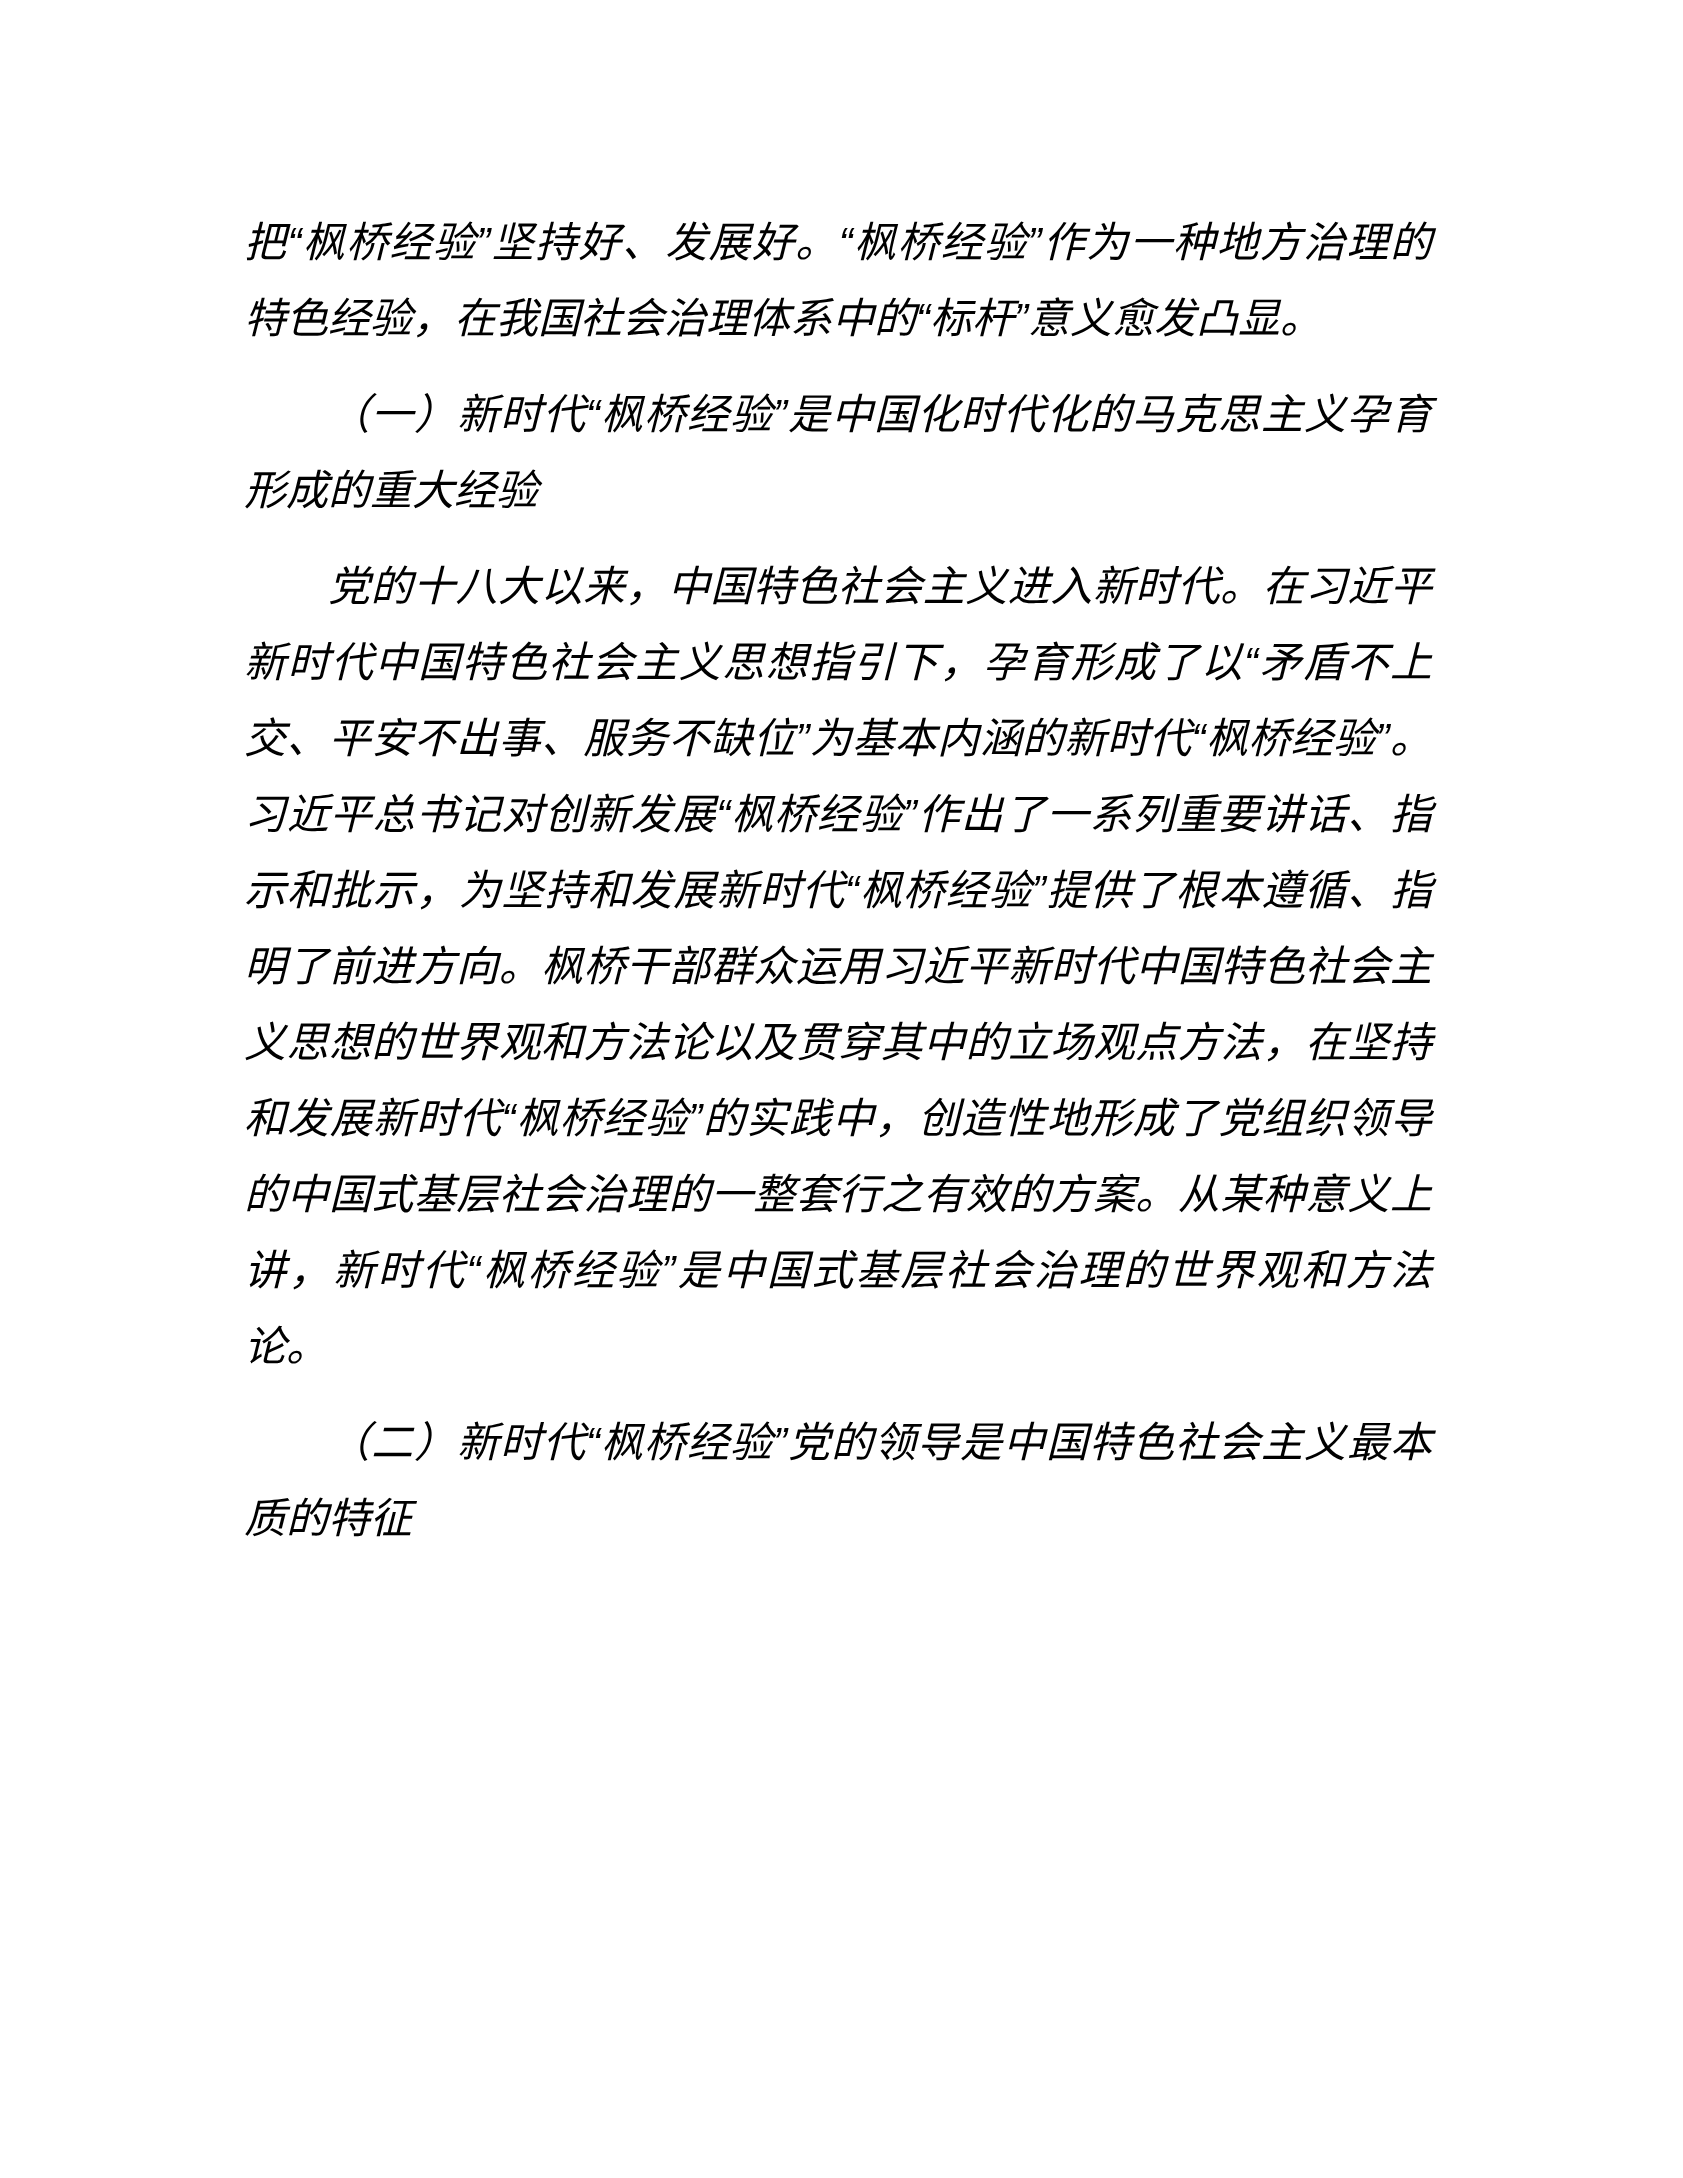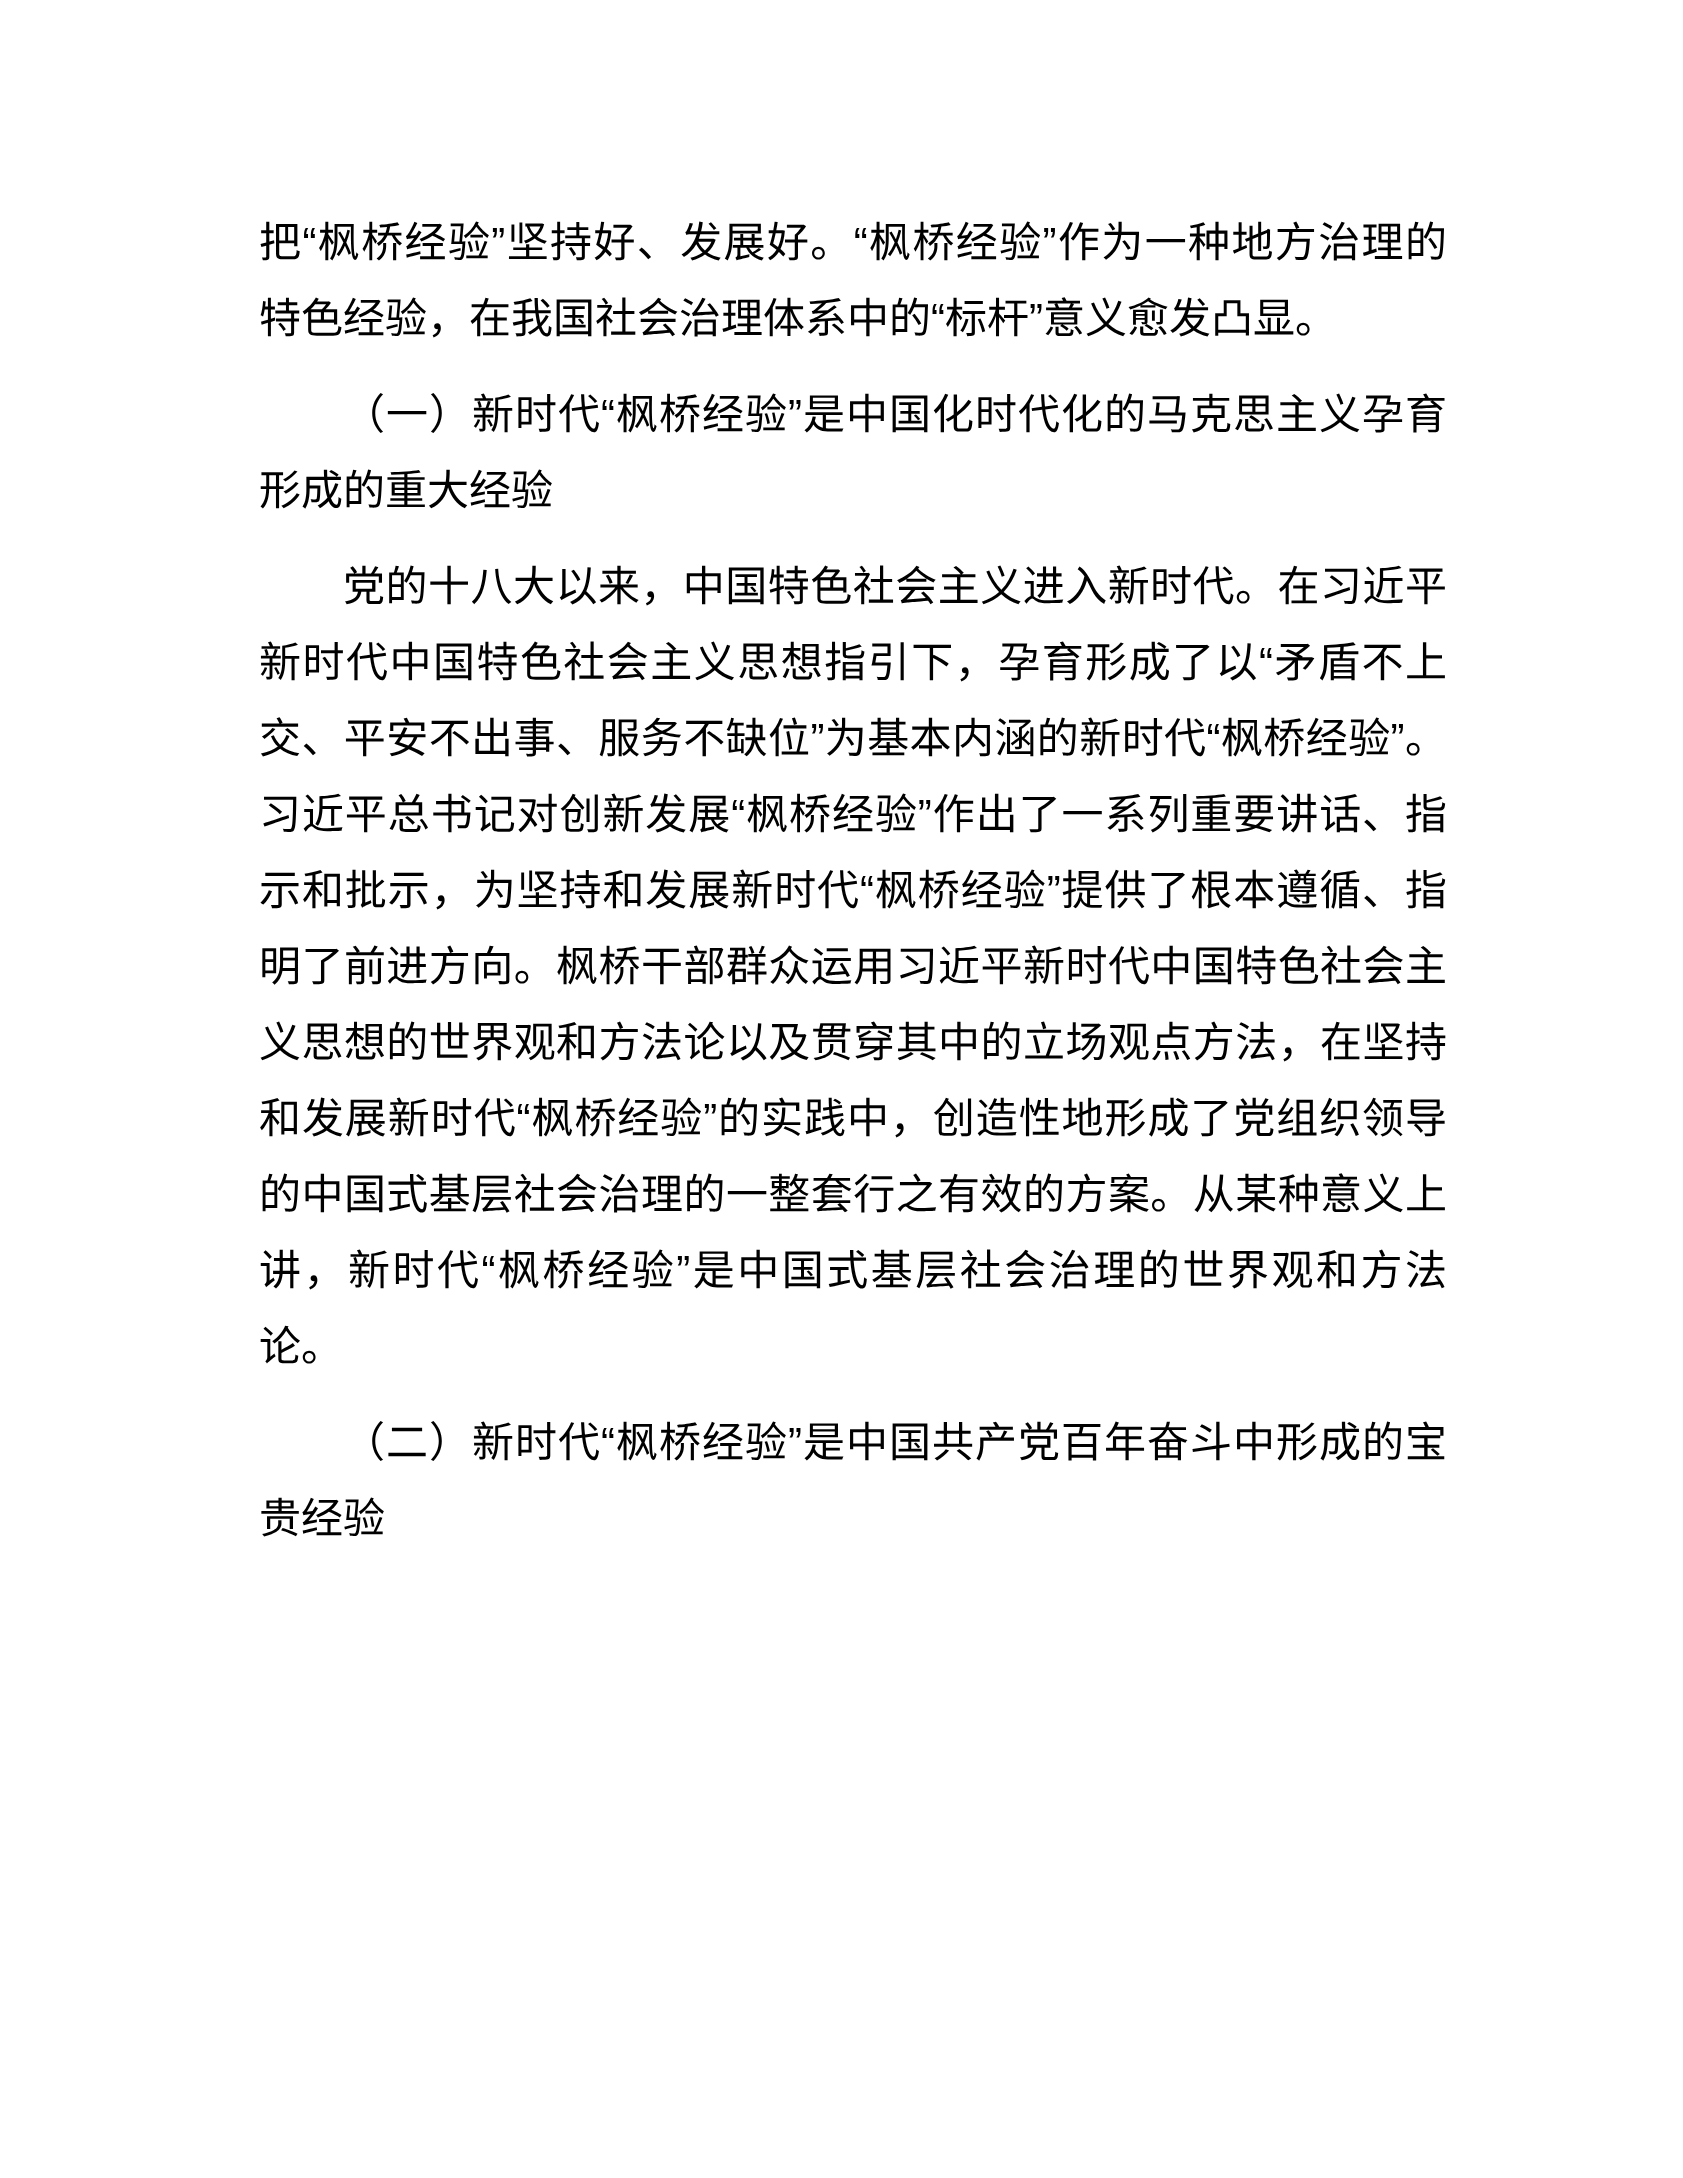--- a/index.html
+++ b/index.html
@@ -10,24 +10,25 @@
   .page {
     position: relative;
     width: 1683px;
     height: 2178px;
     background: #ffffff;
     overflow: hidden;
     font-family: "Liberation Sans", "DejaVu Sans", sans-serif;
   }
   .content {
     position: absolute;
-    left: 259px;
+    left: 244px;
     top: 205px;
     width: 1188px;
     color: #000000;
+    font-style: italic;
   }
   .content p {
     margin: 0 0 20px 0;
     font-size: 42px;
     line-height: 76px;
     font-weight: 400;
     color: #000000;
     text-align: justify;
     text-justify: inter-ideograph;
     word-break: break-all;
@@ -38,16 +39,16 @@
   .content p.heading { font-weight: 400; }
 </style>
 </head>
 <body>
 
 <div class="page">
   <div class="content" id="doc-content">
       <p class="no-indent body">把“枫桥经验”坚持好、发展好。“枫桥经验”作为一种地方治理的特色经验，在我国社会治理体系中的“标杆”意义愈发凸显。</p>
       <p class="indent heading">（一）新时代“枫桥经验”是中国化时代化的马克思主义孕育形成的重大经验</p>
       <p class="indent body">党的十八大以来，中国特色社会主义进入新时代。在习近平新时代中国特色社会主义思想指引下，孕育形成了以“矛盾不上交、平安不出事、服务不缺位”为基本内涵的新时代“枫桥经验”。习近平总书记对创新发展“枫桥经验”作出了一系列重要讲话、指示和批示，为坚持和发展新时代“枫桥经验”提供了根本遵循、指明了前进方向。枫桥干部群众运用习近平新时代中国特色社会主义思想的世界观和方法论以及贯穿其中的立场观点方法，在坚持和发展新时代“枫桥经验”的实践中，创造性地形成了党组织领导的中国式基层社会治理的一整套行之有效的方案。从某种意义上讲，新时代“枫桥经验”是中国式基层社会治理的世界观和方法论。</p>
-      <p class="indent heading">（二）新时代“枫桥经验”是中国共产党百年奋斗中形成的宝贵经验</p>
+      <p class="indent heading">（二）新时代“枫桥经验”党的领导是中国特色社会主义最本质的特征</p>
     </div>
 </div>
 
 
 </body></html>

